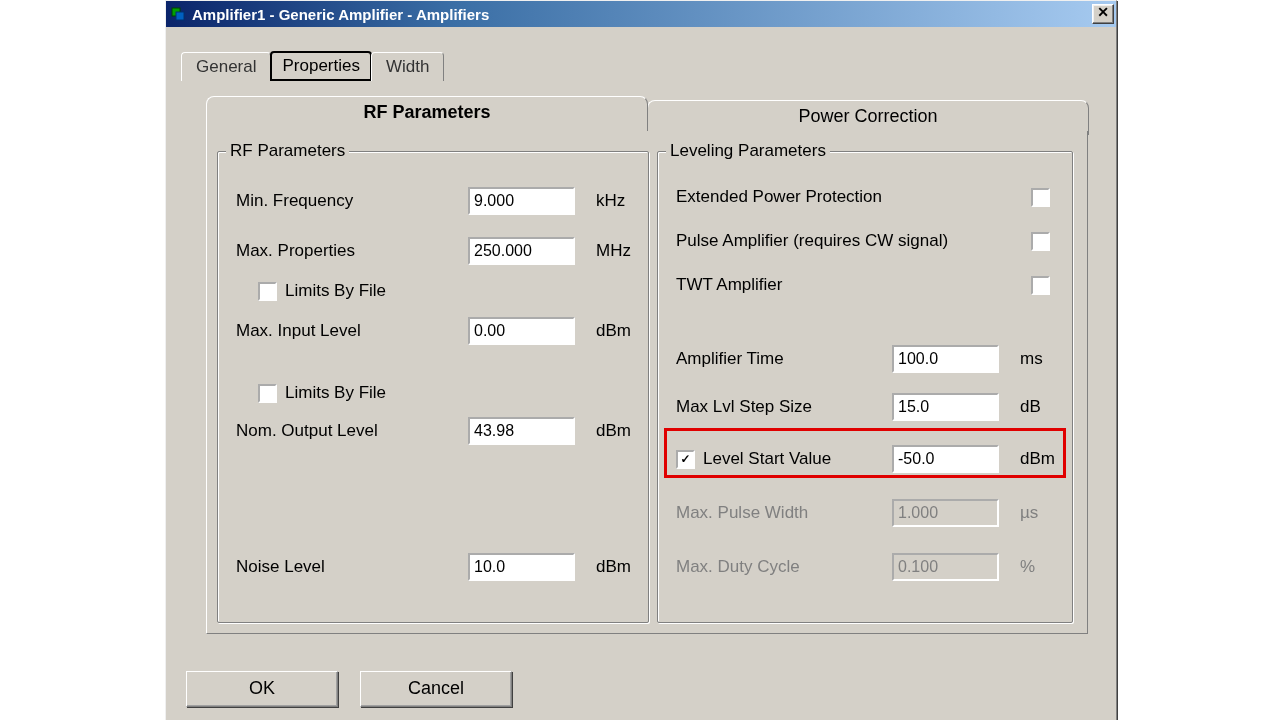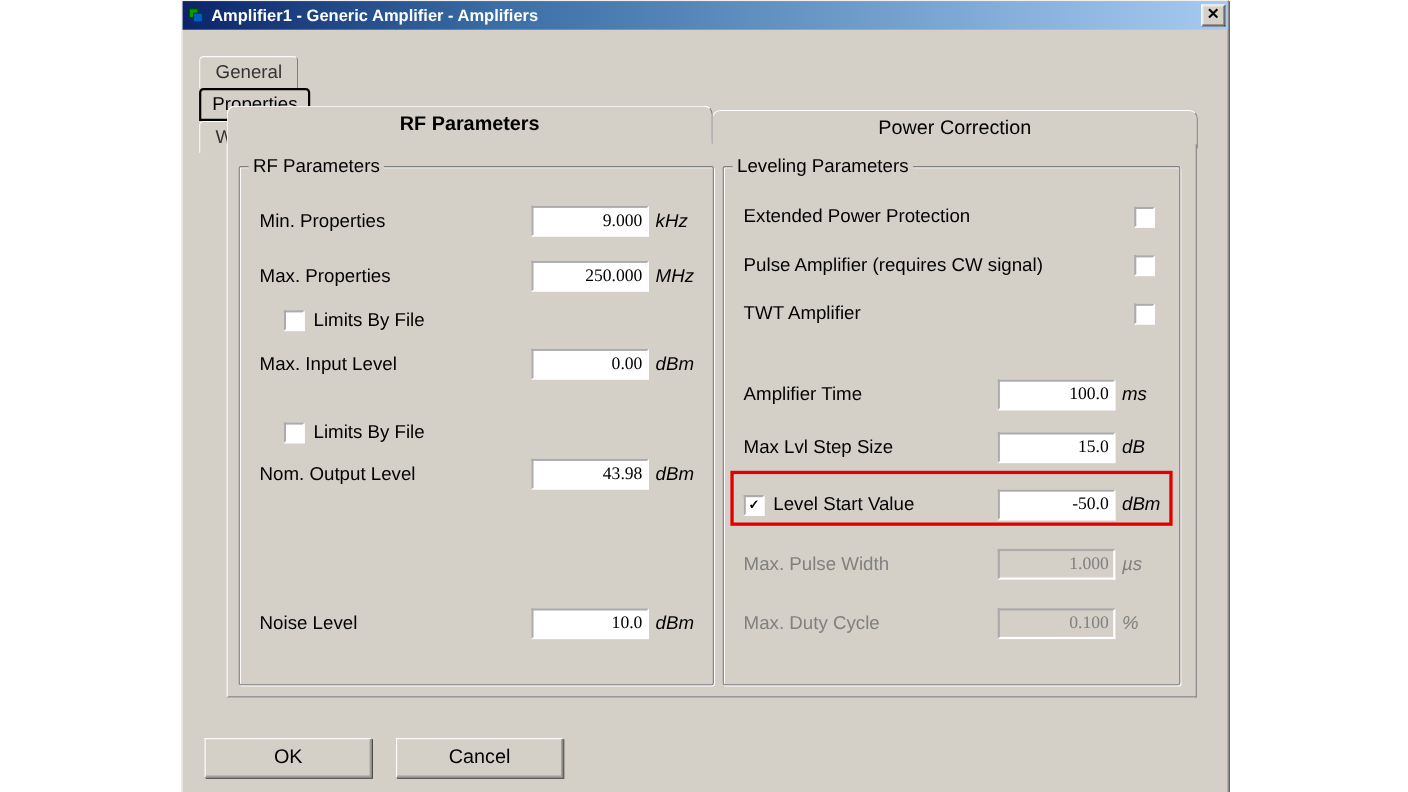--- a/index.html
+++ b/index.html
@@ -48,23 +48,22 @@
     font-size: 14px; font-weight: bold;
     text-align: center;
     line-height: 15px;
     cursor: default;
   }
 
   
   .top-tabs {
     margin: 24px 0 0 15px;
     display: flex;
-    align-items: flex-start;
+    align-items: center;
     font-size: 17px;
-    flex-direction: column;
   }
   .top-tab {
     padding: 4px 14px;
     border: 1px solid #808080;
     border-bottom: none;
     border-radius: 4px 4px 0 0;
     background: #d4d0c8;
     margin-right: -1px;
     border-top-color: #fff;
     border-left-color: #fff;
@@ -137,27 +136,27 @@
     position: absolute;
     left: 18px; right: 10px;
     display: flex;
     align-items: center;
     height: 30px;
     font-size: 17px;
   }
   .row .lab { flex: none; width: 175px; }
   .row .spacer { flex: 1; }
   .row.disabled { color: #808080; }
-  .row .unit { width: 42px; margin-left: 6px; font-style: italic; }
+  .row .unit { width: 42px; margin-left: 21px; }
 
   input.txt {
     width: 95px;
     height: 24px;
-    text-align: right;
-    font-family: Liberation Serif, serif;
+    text-align: left;
+    font-family: Liberation Sans, sans-serif;
     font-size: 16px;
     padding: 0 4px;
     border: 2px inset #fff;
     background: #fff;
   }
   input.txt[disabled] { background: #d4d0c8; color:#808080; }
   .cb {
     width: 15px; height: 15px;
     border: 2px inset #fff;
     background: #fff;
@@ -233,21 +232,21 @@
       <div class="inner-tab sel">RF Parameters</div>
       <div class="inner-tab">Power Correction</div>
     </div>
 
     <div class="inner-body">
 
       <div class="groupbox" id="gb-rf">
         <span class="gb-title">RF Parameters</span>
 
         <div class="row" style="top:34px">
-          <span class="lab">Min. Properties</span>
+          <span class="lab">Min. Frequency</span>
           <span class="spacer"></span>
           <input class="txt" value="9.000" style="">
           <span class="unit">kHz</span>
         </div>
 
         <div class="row" style="top:84px">
           <span class="lab">Max. Properties</span>
           <span class="spacer"></span>
           <input class="txt" value="250.000" style="">
           <span class="unit">MHz</span>

